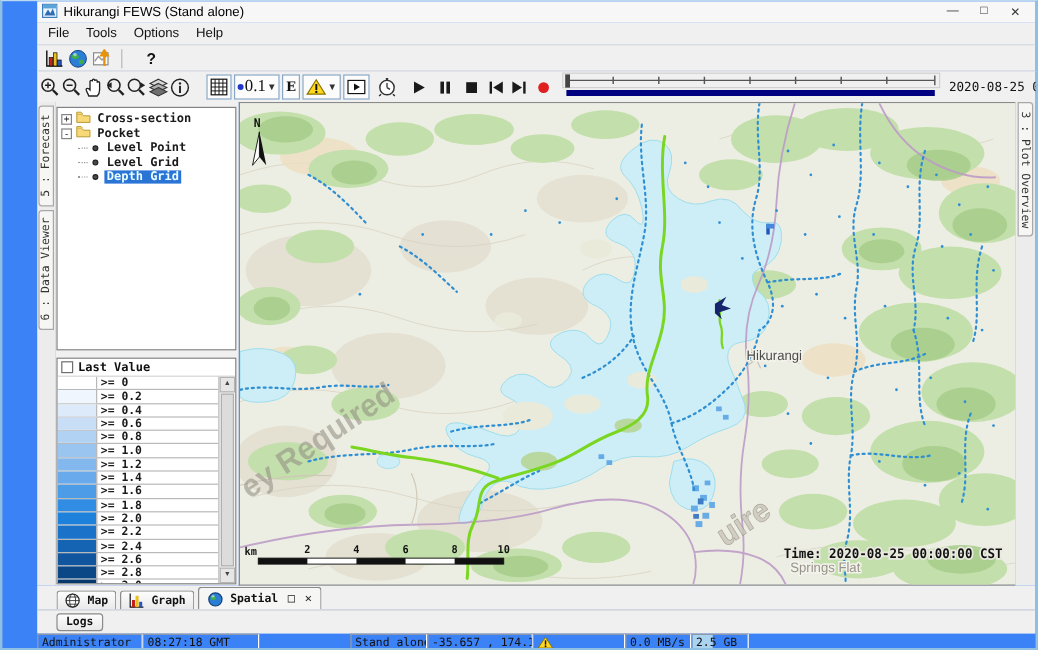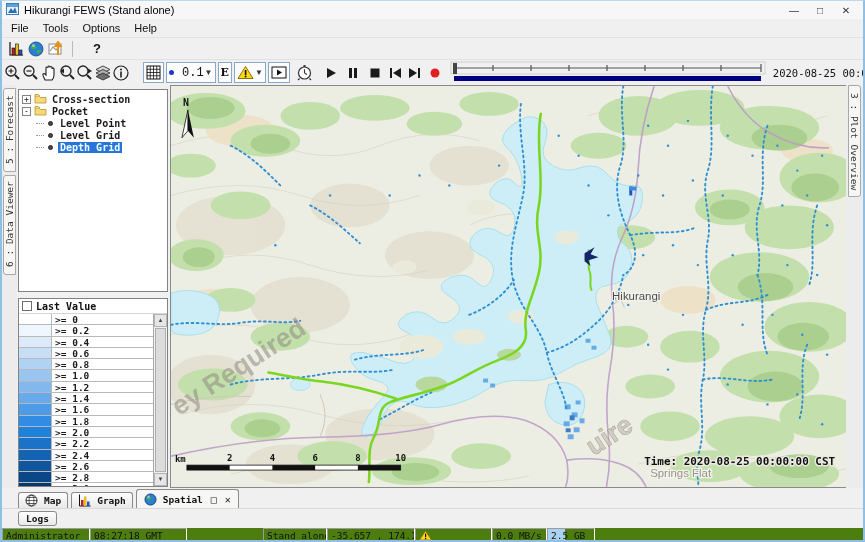--- a/index.html
+++ b/index.html
@@ -1,37 +1,37 @@
 <!DOCTYPE html>
 <html><head>
 <meta charset="utf-8">
 <style>
   html,body{margin:0;padding:0;background:#d0d0d0;}
   *{box-sizing:border-box;}
-  .window{width:865px;height:542px;background:#4d7c0f;border:2px solid #8fc0e4;border-top:1px solid #bcd9ee;
-    font-family:"Liberation Sans",sans-serif;font-size:11px;color:#111;position:relative;display:flex;flex-direction:column;overflow:hidden;}
+  .window{width:865px;height:542px;background:#3b82f6;border:2px solid #8fc0e4;border-top:1px solid #bcd9ee;
+    font-family:"Liberation Sans",sans-serif;font-size:11px;color:#111;position:relative;display:flex;flex-direction:column;overflow:hidden;padding-left:29px;}
   
   .titlebar{height:18px;display:flex;align-items:center;padding:0 4px;background:#f7f7f7;flex:0 0 auto;}
   .titlebar .title{margin-left:5px;flex:1;font-size:11px;color:#000;}
   .winbtns{display:flex;gap:0;}
   .winbtn{width:26px;text-align:center;font-size:10px;color:#333;cursor:default;}
   
   .menubar{height:18px;display:flex;align-items:center;padding:0 2px;background:#f0f0f0;flex:0 0 auto;}
   .menuitem{padding:1px 7px;color:#111;}
   
   .toolbar{display:flex;align-items:center;background:#f0f0f0;flex:0 0 auto;}
   .tb1{height:22px;padding:0 4px;border-top:1px solid #e2e2e2;}
   .tb2{height:26px;padding:0 2px;border-top:1px solid #e2e2e2;}
   .tsep{width:1px;height:16px;background:#b9b9b9;margin:0 6px;}
   .ticon{width:20px;height:20px;display:flex;align-items:center;justify-content:center;}
   .ticon svg{display:block;}
   .helpq{font-weight:bold;font-size:13px;margin-left:14px;}
   .tbox{border:1px solid #89a7c6;background:#fcfcfc;height:21px;display:flex;align-items:center;justify-content:center;padding:0 2px;margin:0 1px;}
   .ddarrow{font-size:8px;color:#333;margin-left:1px;}
-  .gridval{font-family:Liberation Mono, monospace;font-size:12px;margin-left:8px;}
+  .gridval{font-family:Liberation Serif, serif;font-size:14px;margin-left:1px;}
   .bluedot{width:5px;height:5px;border-radius:50%;background:#2238c8;}
   .elabel{font-family:"DejaVu Serif",serif;font-size:11px;font-weight:bold;}
   .timeline{margin-left:8px;}
   .tl-date{font-family:"DejaVu Sans Mono",monospace;font-size:10.5px;margin-left:6px;white-space:nowrap;}
   
   .main{flex:0 0 403px;display:flex;min-height:0;}
   .vstrip{width:15px;background:#ececec;display:flex;flex-direction:column;align-items:center;flex:0 0 auto;}
   .vstrip.right{width:17px;}
   .vtab{writing-mode:vertical-rl;font-family:"DejaVu Sans Mono",monospace;font-size:9.5px;color:#333;
     background:#f6f6f4;border:1px solid #a8a8a8;padding:7px 0;margin-top:3px;white-space:nowrap;}

